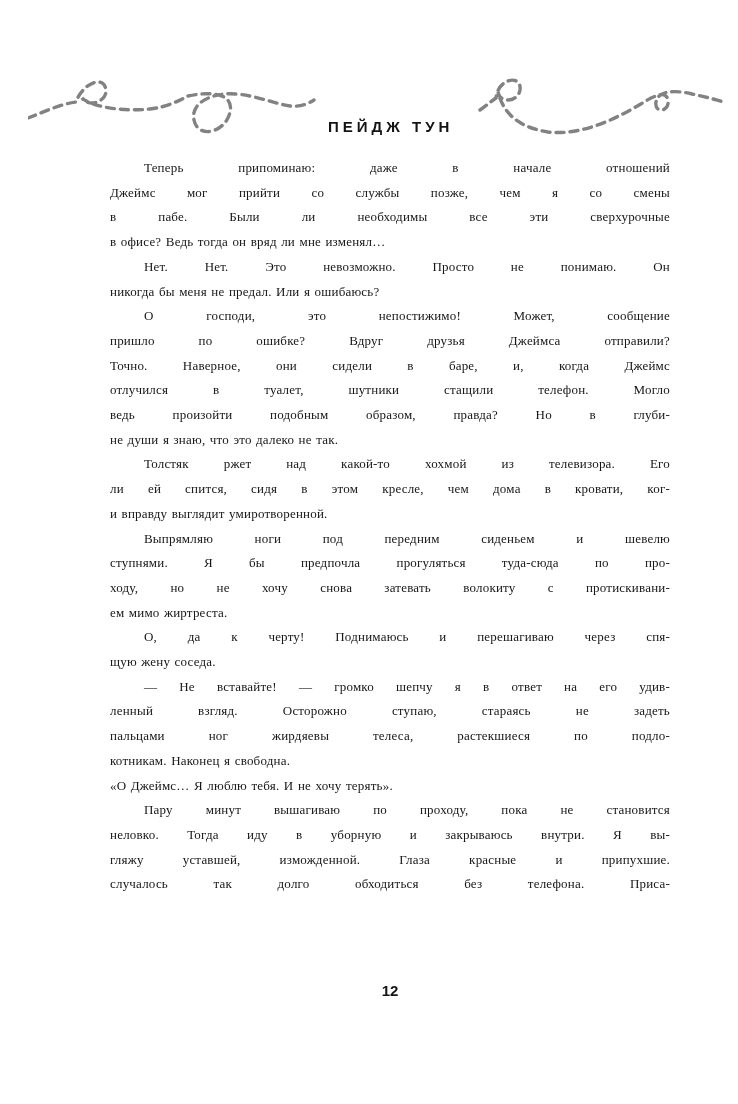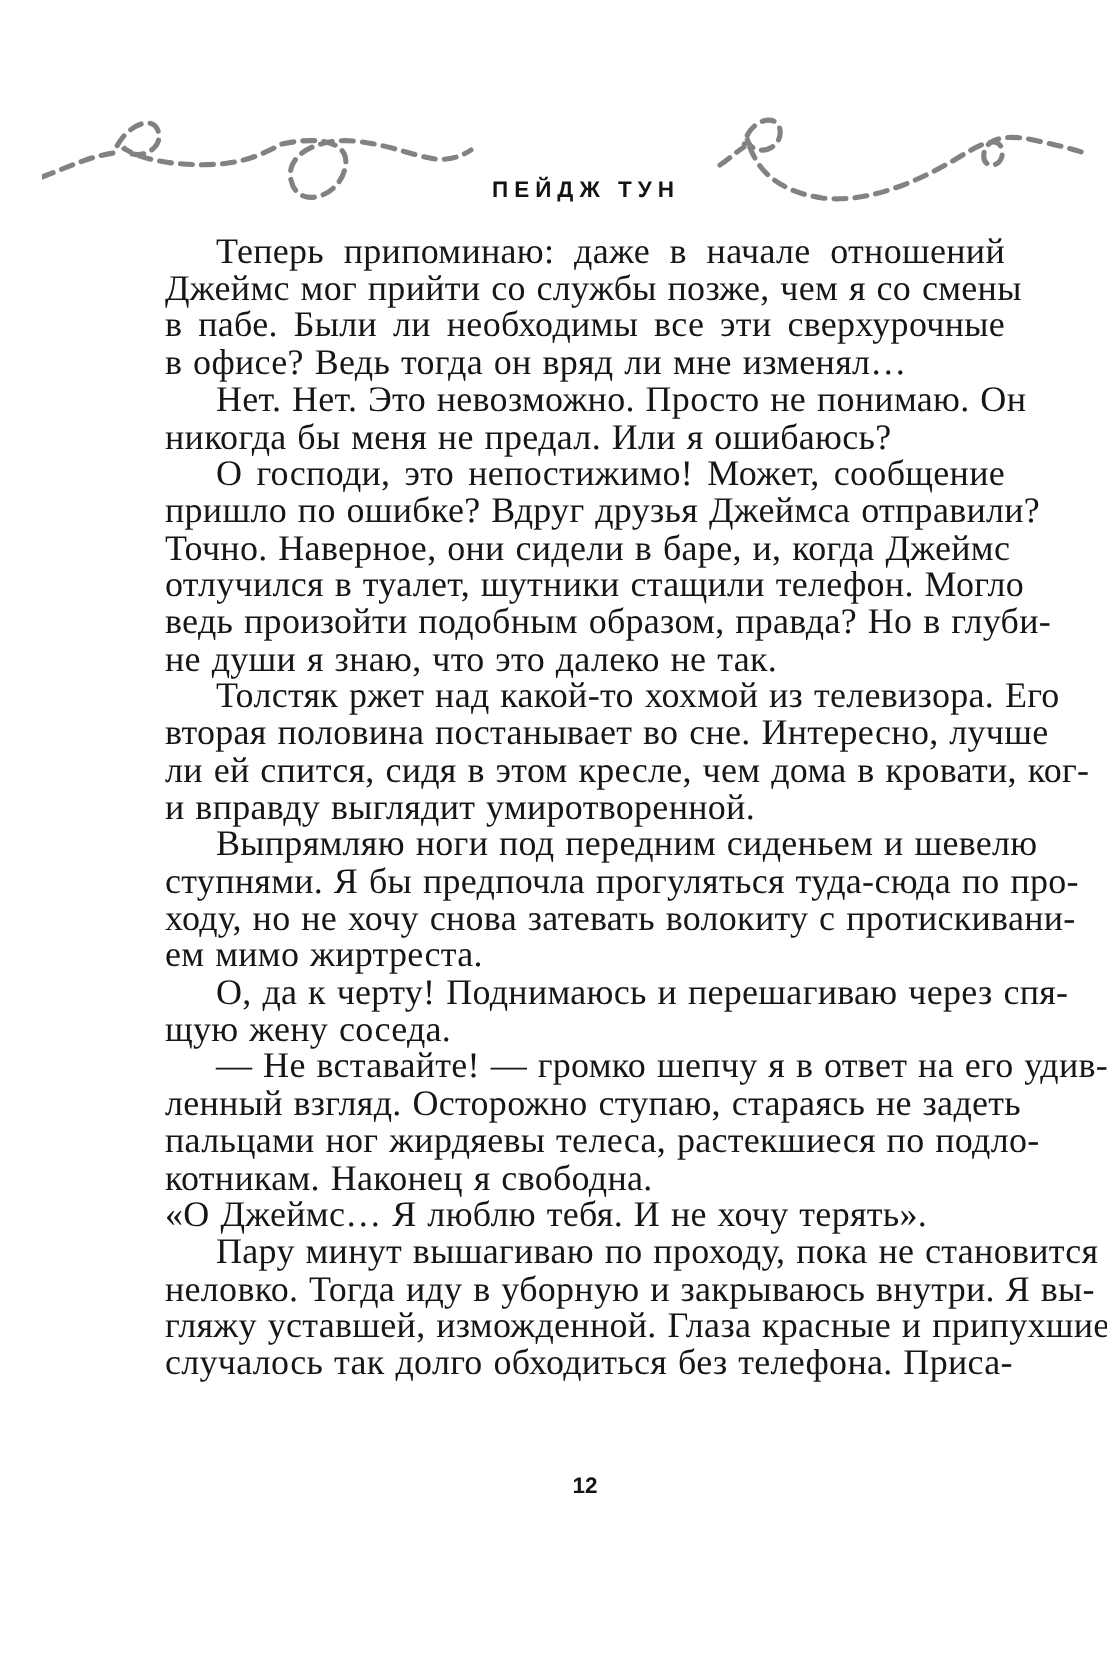--- a/index.html
+++ b/index.html
@@ -34,21 +34,21 @@
     white-space: nowrap;
     margin-top: 22px;
   }
   
   .body-text {
     position: absolute;
     left: 110px;
     top: 156px;
     width: 560px;
     color: #161616;
-    font-size: 24px;
+    font-size: 13px;
     letter-spacing: 0.2px;
     word-spacing: 1px;
   }
   .para { margin: 0; }
   .line {
     line-height: 24.7px;
     text-align: justify;
     text-align-last: justify;
     white-space: nowrap;
   }
@@ -115,21 +115,20 @@
       <div class="para">
         <div class="line ind">О господи, это непостижимо! Может, сообщение</div>
         <div class="line">пришло по ошибке? Вдруг друзья Джеймса отправили?</div>
         <div class="line">Точно. Наверное, они сидели в баре, и, когда Джеймс</div>
         <div class="line">отлучился в туалет, шутники стащили телефон. Могло</div>
         <div class="line">ведь произойти подобным образом, правда? Но в глуби-</div>
         <div class="line end">не души я знаю, что это далеко не так.</div>
       </div>
       <div class="para">
         <div class="line ind">Толстяк ржет над какой-то хохмой из телевизора. Его</div>
-        <div class="line">вторая половина постанывает во сне. Интересно, лучше</div>
         <div class="line">ли ей спится, сидя в этом кресле, чем дома в кровати, ког-</div>
         <div class="line end">и вправду выглядит умиротворенной.</div>
       </div>
       <div class="para">
         <div class="line ind">Выпрямляю ноги под передним сиденьем и шевелю</div>
         <div class="line">ступнями. Я бы предпочла прогуляться туда-сюда по про-</div>
         <div class="line">ходу, но не хочу снова затевать волокиту с протискивани-</div>
         <div class="line end">ем мимо жиртреста.</div>
       </div>
       <div class="para">

